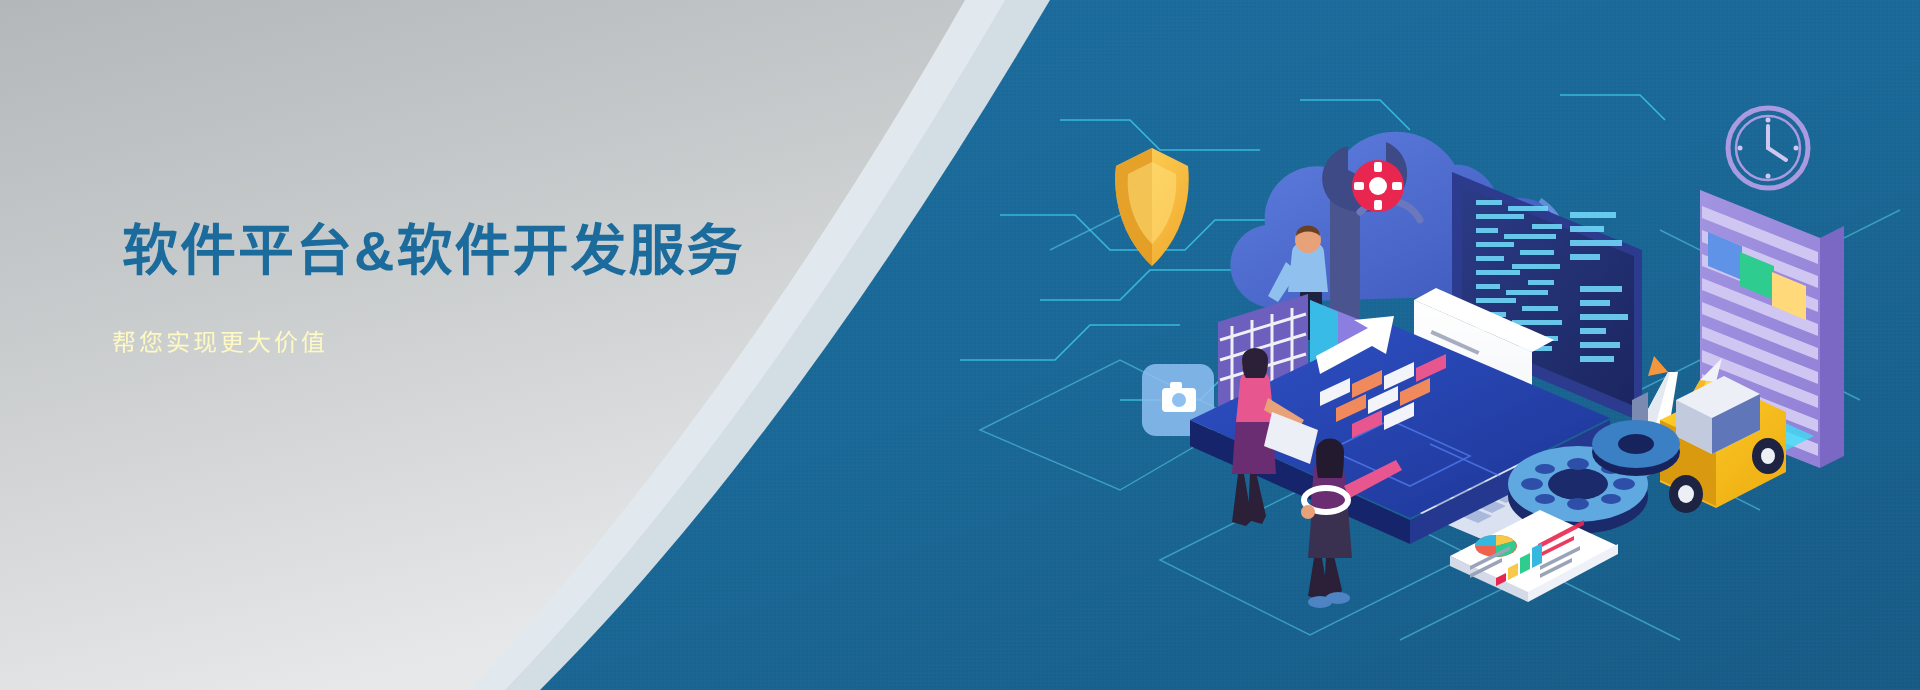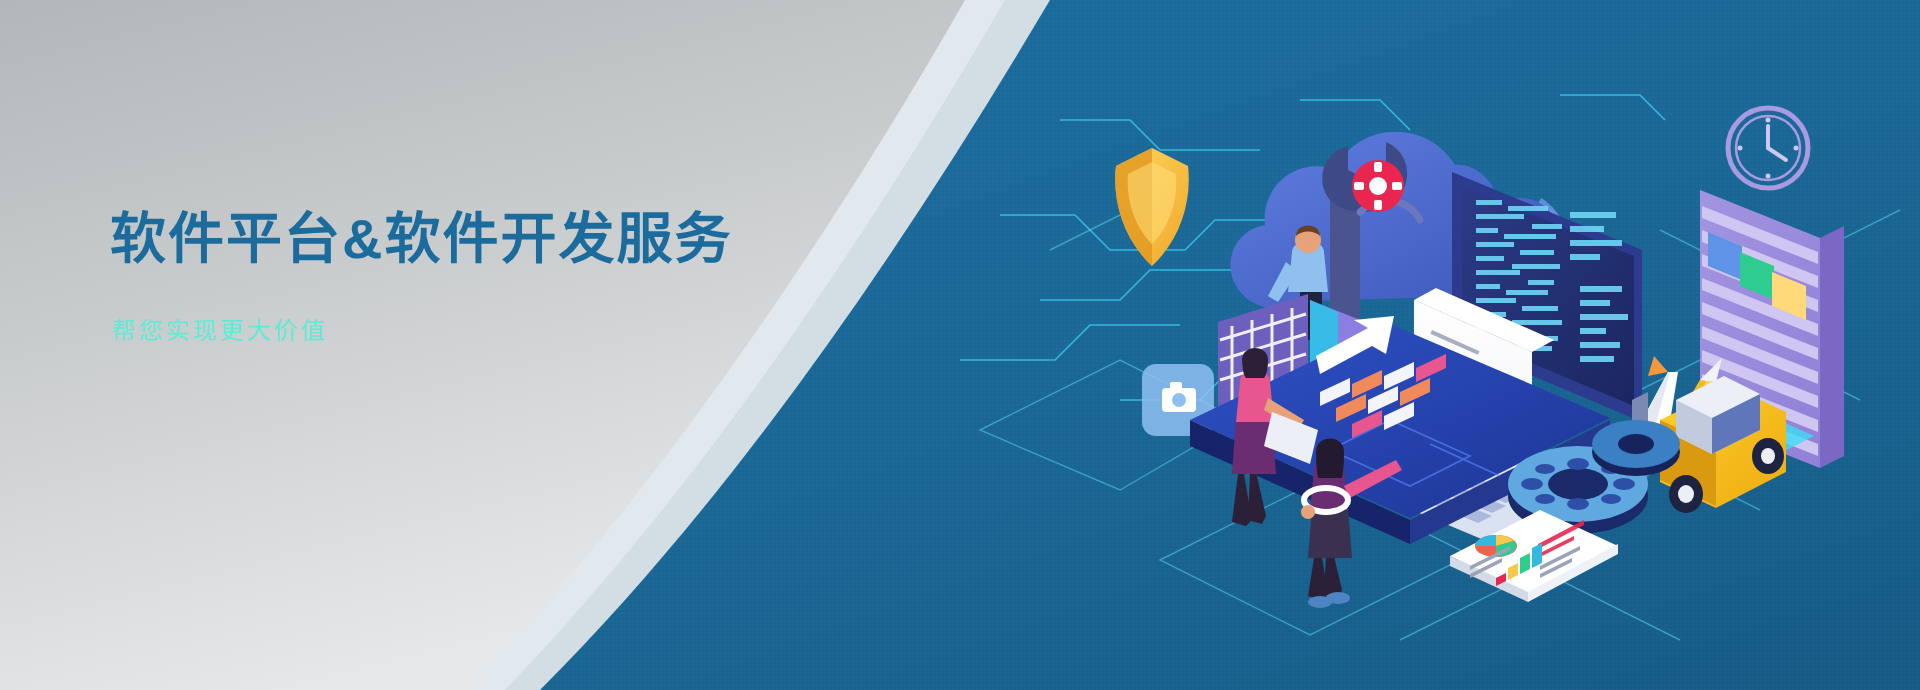--- a/index.html
+++ b/index.html
@@ -10,25 +10,25 @@
     font-family:"Liberation Sans","DejaVu Sans",sans-serif;
     background:#1b6b9c;
   }
   .layer{position:absolute;inset:0;}
   svg.layer{display:block;width:1920px;height:690px;}
 
   
   .copy{position:absolute;left:110px;top:208px;z-index:40;}
   .headline{
     font-size:56px;line-height:1.12;font-weight:700;letter-spacing:2px;
-    color:#1b6b9c;margin:0;white-space:nowrap;
+    color:#1b6b9c;margin:12px;white-space:nowrap;
   }
   .subline{
     margin:40px 0 0 2px;font-size:24px;letter-spacing:3px;
-    color:#5eead4;font-weight:400;white-space:nowrap;
+    color:#fef9c3;font-weight:400;white-space:nowrap;
   }
 </style>
 </head>
 <body>
 
 <div id="banner">
 
   <svg class="layer" viewBox="0 0 1920 690" preserveAspectRatio="none">
     <defs>
       <linearGradient id="greyGrad" x1="0" y1="0" x2="0.35" y2="1">

